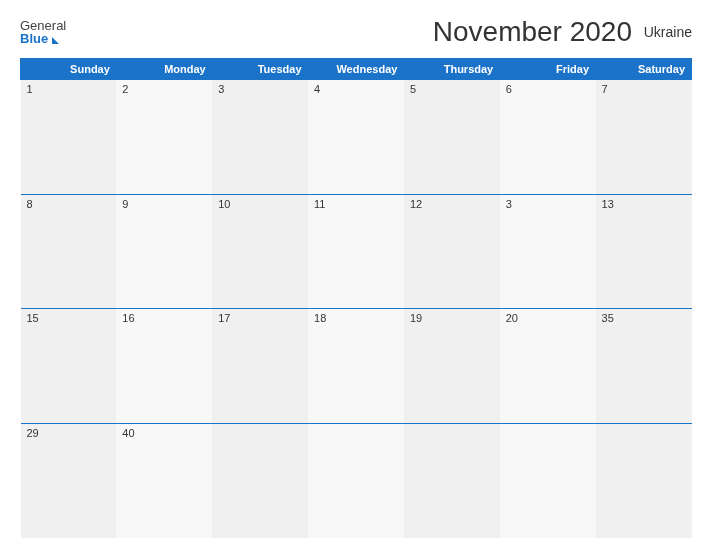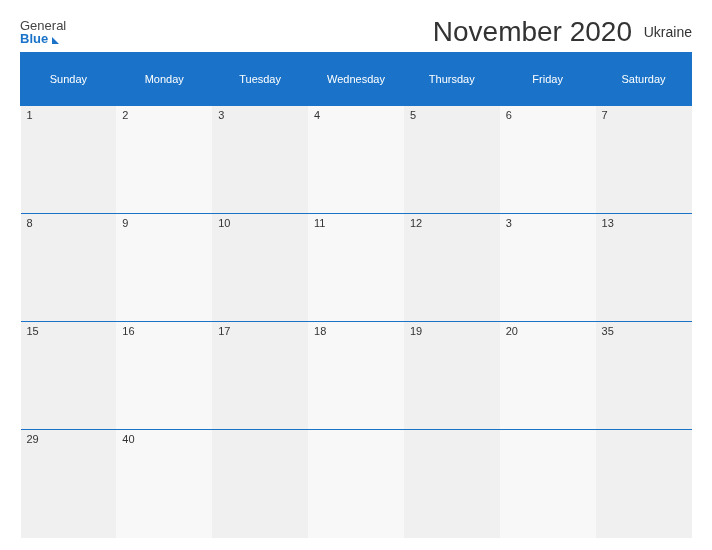--- a/index.html
+++ b/index.html
@@ -15,21 +15,21 @@
       height: 550px;
       padding: 16px 20px 12px 20px;
       display: flex;
       flex-direction: column;
     }
     
     .header {
       display: flex;
       align-items: center;
       justify-content: space-between;
-      margin-bottom: 4px;
+      margin-bottom: 10px;
     }
     .logo {
       display: flex;
       flex-direction: column;
       align-items: flex-start;
       line-height: 1;
     }
     .logo-general {
       font-size: 13px;
       color: #444;
@@ -70,23 +70,23 @@
     
     .calendar {
       width: 100%;
       flex: 1;
       border-collapse: collapse;
     }
     .calendar thead tr th {
       background-color: #1a73c9;
       color: #fff;
       font-size: 11px;
-      font-weight: normal;
-      padding: 20px 6px;
-      text-align: center;
+      font-weight: bold;
+      padding: 4px 6px;
+      text-align: right;
       border: 1px solid #1a73c9;
     }
     .calendar tbody tr td {
       border-top: 1.5px solid #1a73c9;
       border-left: none;
       border-right: none;
       border-bottom: none;
       vertical-align: top;
       padding: 3px 6px;
       font-size: 11px;

